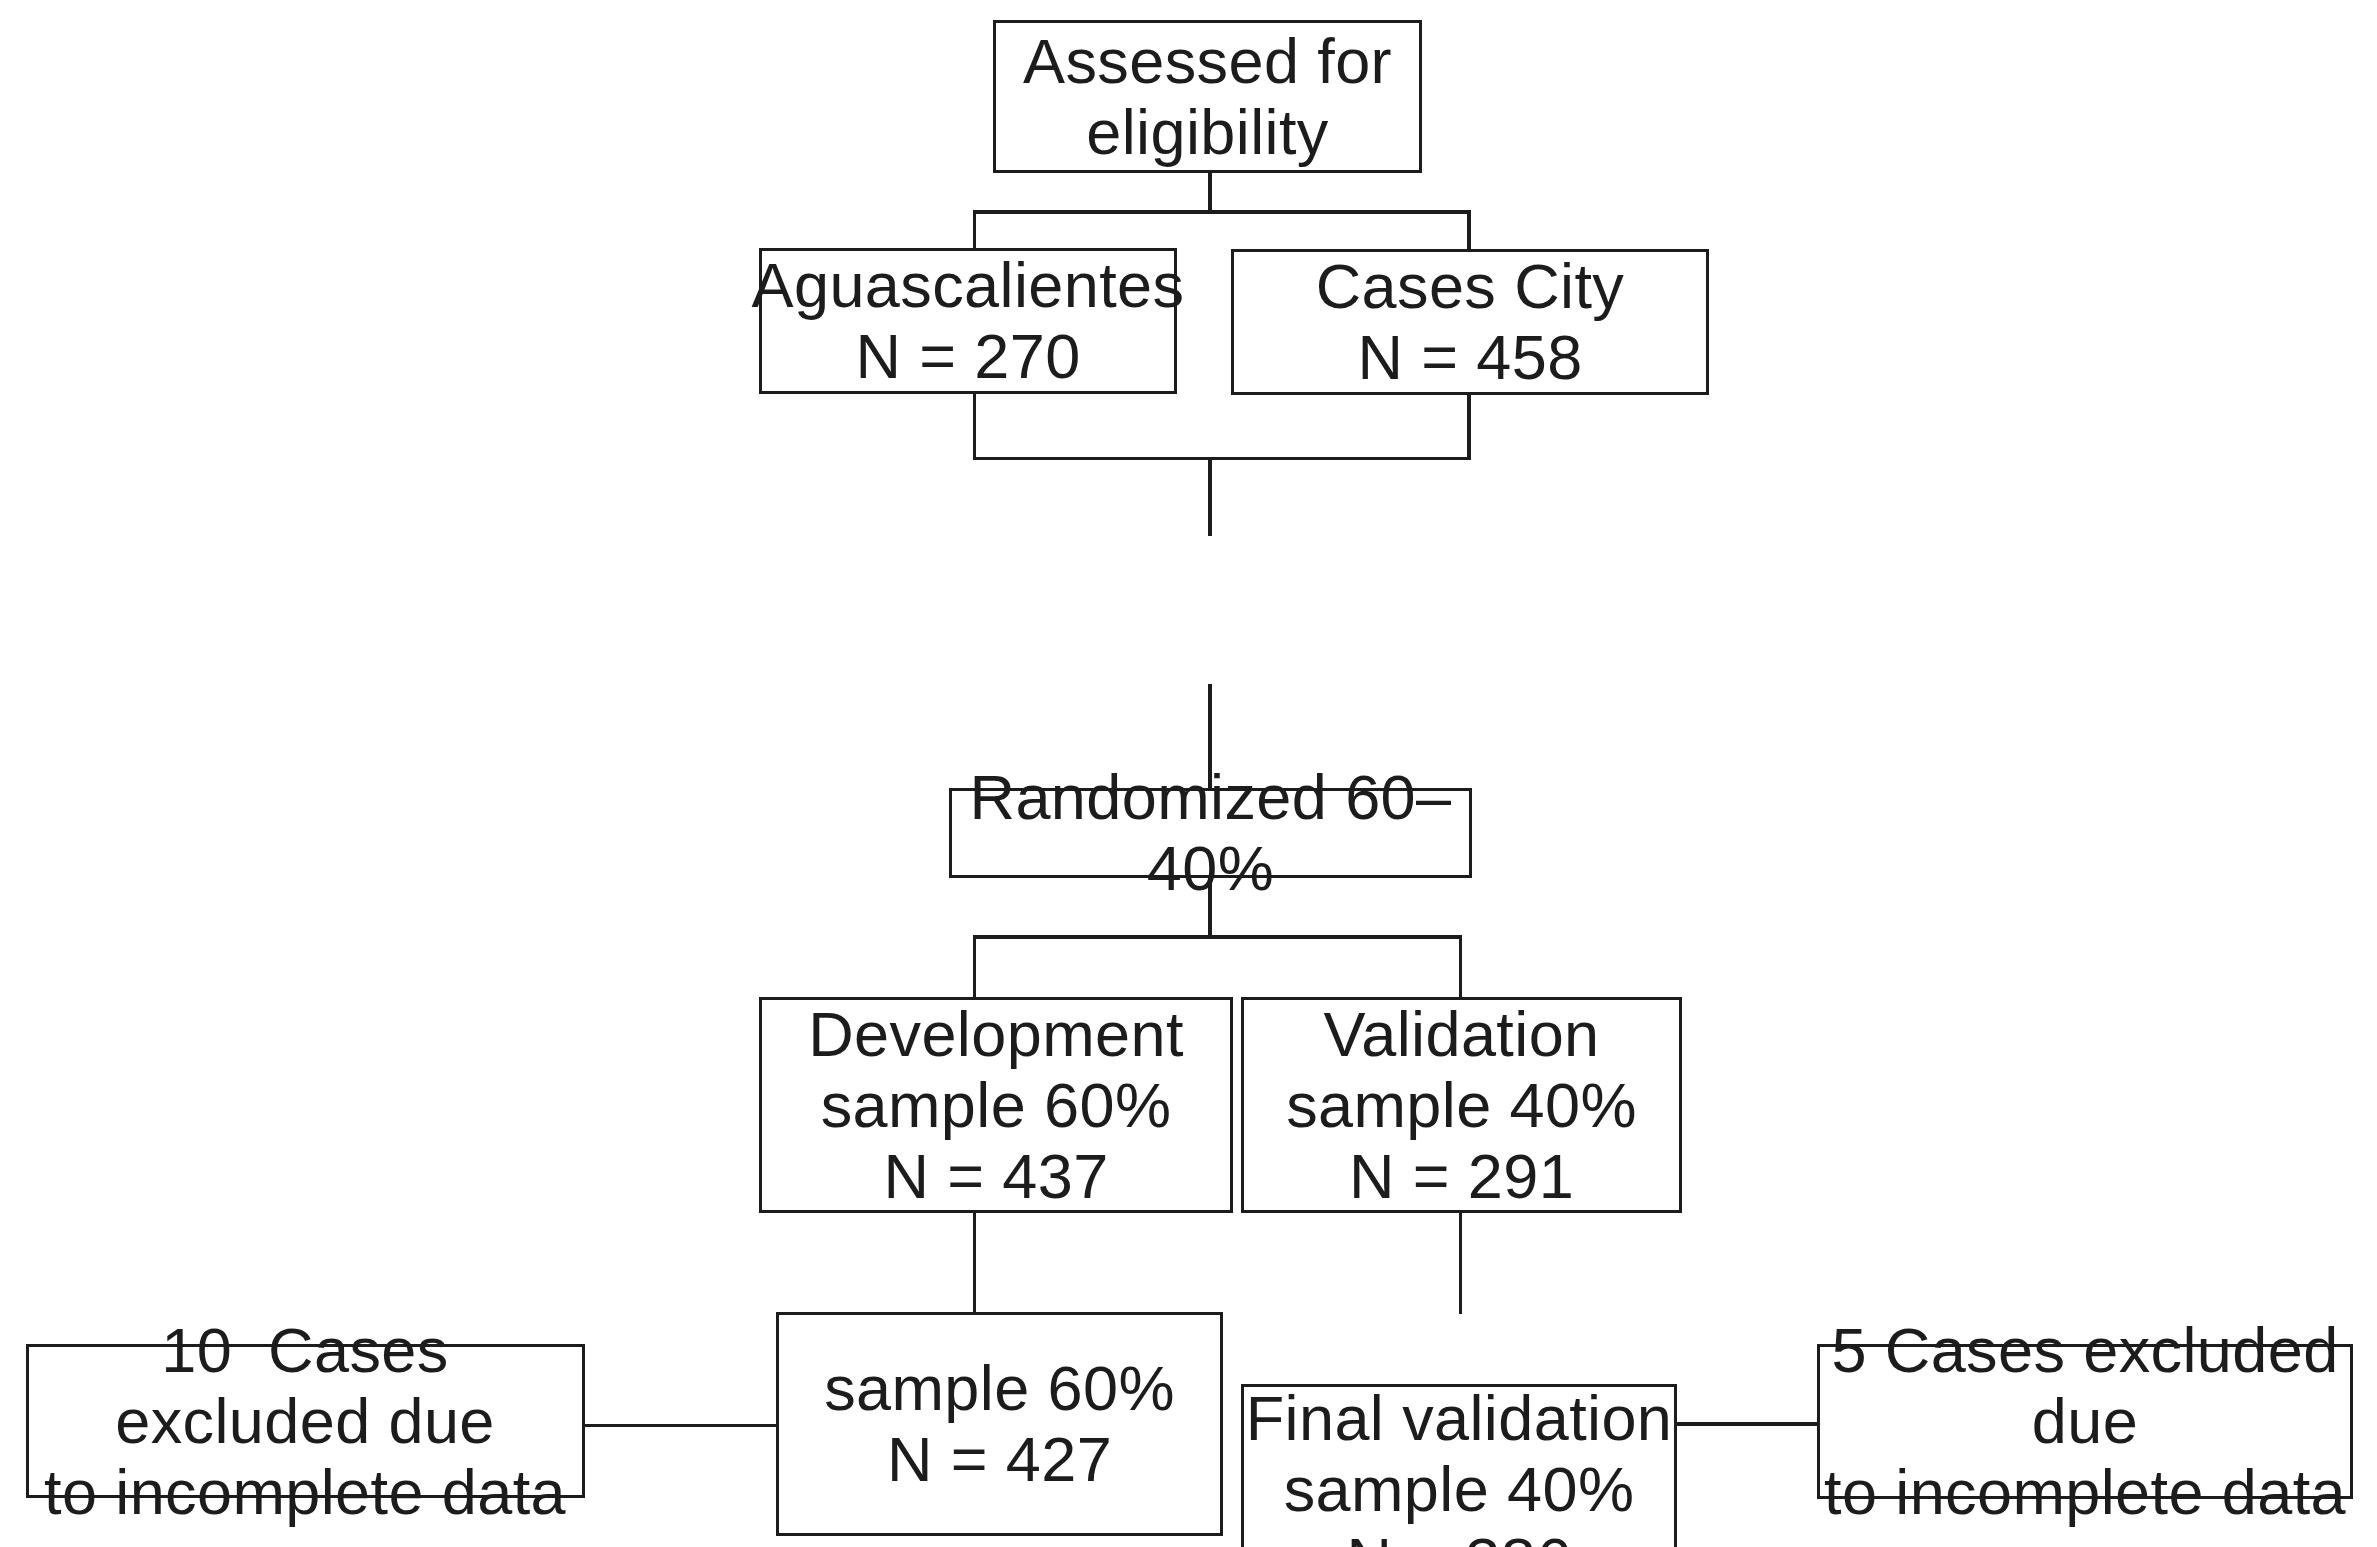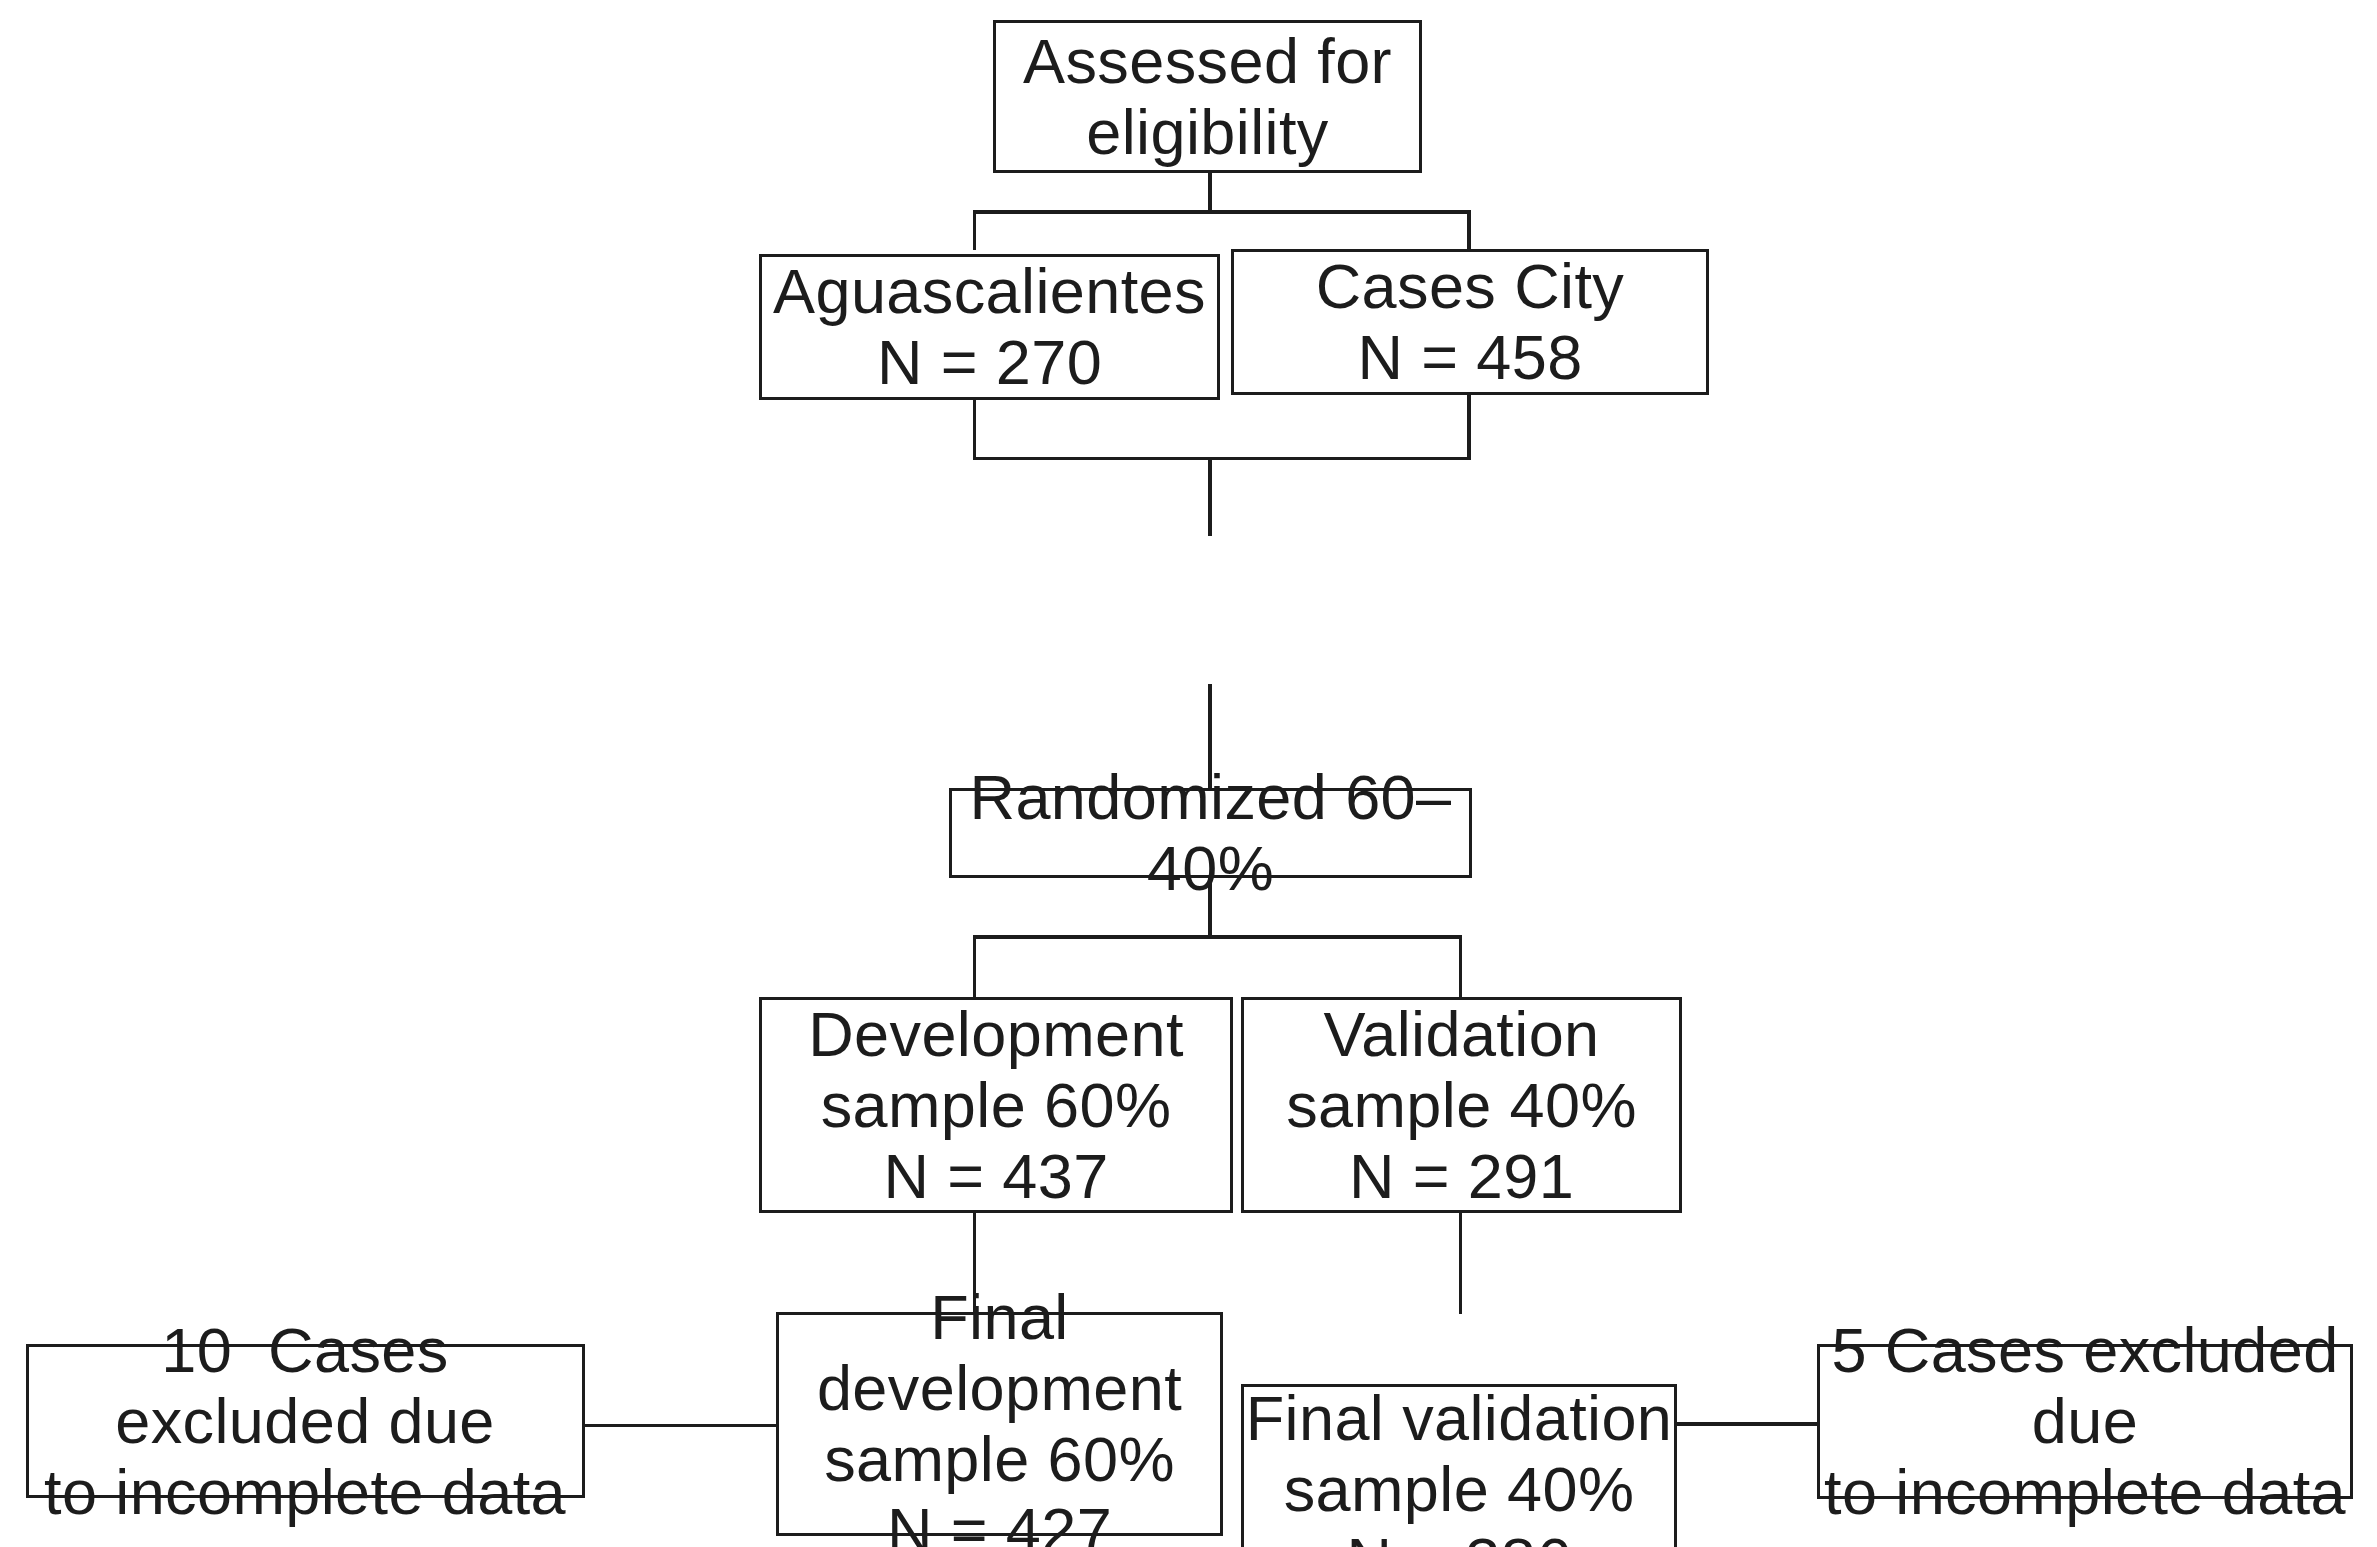--- a/index.html
+++ b/index.html
@@ -60,21 +60,21 @@
 
     <line x1="687" y1="1680" x2="916" y2="1680"></line>
     <line x1="1974" y1="1678" x2="2143" y2="1678"></line>
   </svg>
 
   <div class="node" style="left:993px;top:20.4px;width:429px;height:153px">
     <span class="line">Assessed for</span>
     <span class="line">eligibility</span>
   </div>
 
-  <div class="node" style="left:759px;top:254px;width:461px;height:146px">
+  <div class="node" style="left:759px;top:248px;width:418px;height:146px">
     <span class="line">Aguascalientes</span>
     <span class="line">N = 270</span>
   </div>
 
   <div class="node" style="left:1231px;top:249px;width:478px;height:146px">
     <span class="line">Cases City</span>
     <span class="line">N = 458</span>
   </div>
 
 
@@ -88,21 +88,20 @@
     <span class="line">N = 437</span>
   </div>
 
   <div class="node" style="left:1241px;top:997px;width:441px;height:216px">
     <span class="line">Validation</span>
     <span class="line">sample 40%</span>
     <span class="line">N = 291</span>
   </div>
 
   <div class="node" style="left:776px;top:1312px;width:447px;height:224px">
-    <span class="line">Final development</span>
     <span class="line">sample 60%</span>
     <span class="line">N = 427</span>
   </div>
 
   <div class="node" style="left:1241px;top:1384px;width:436px;height:211px">
     <span class="line">Final validation</span>
     <span class="line">sample 40%</span>
     <span class="line">N = 386</span>
   </div>
 

